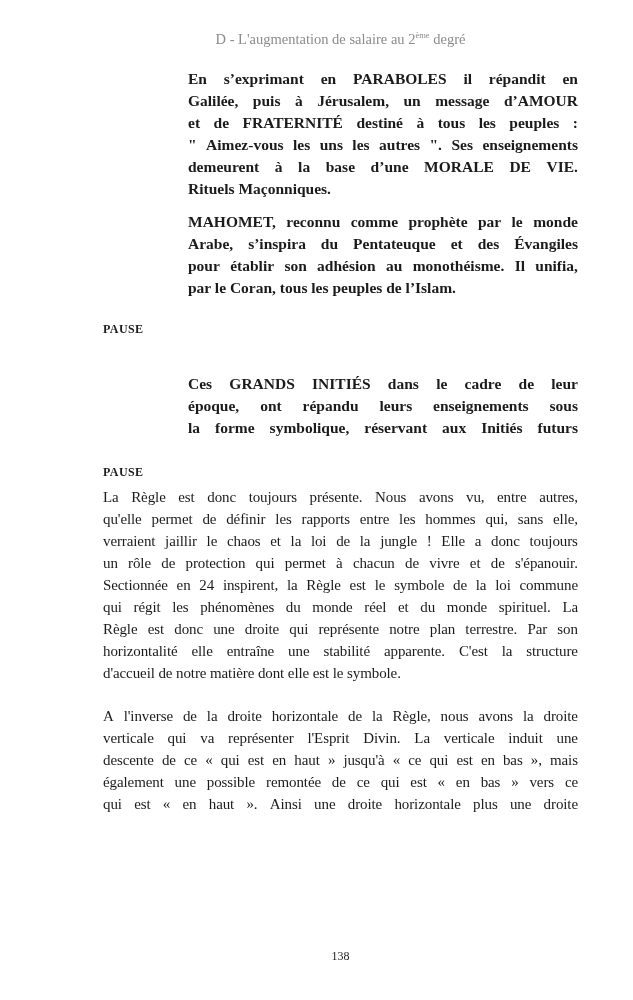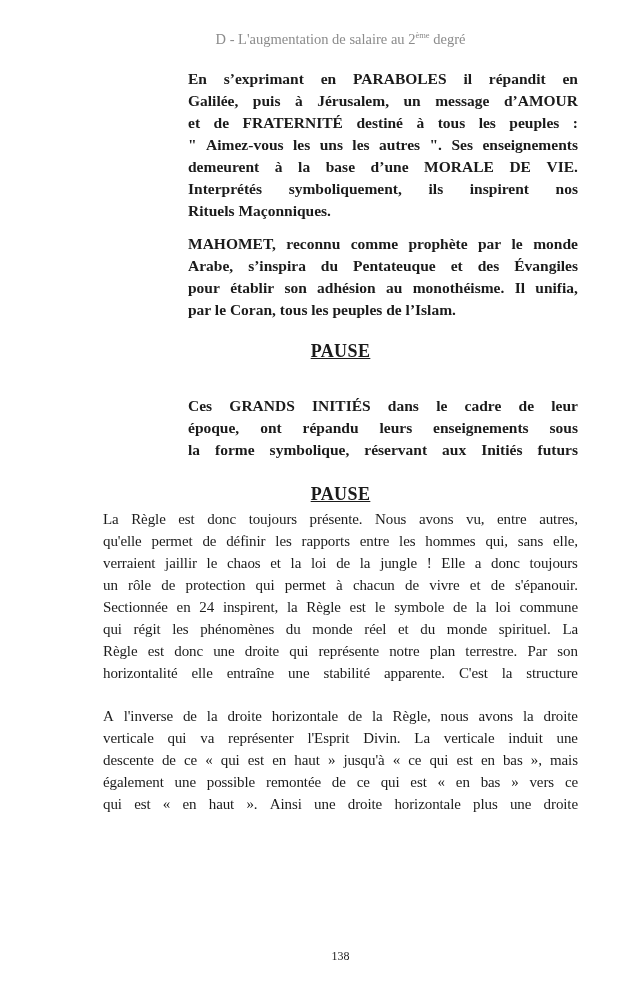--- a/index.html
+++ b/index.html
@@ -39,26 +39,24 @@
   .bold-paragraph {
     margin-left: 85px;
     font-weight: 700;
     font-size: 15.5px;
   }
   .paragraph {
     font-size: 15px;
     letter-spacing: -0.1px;
   }
   .pause {
-    text-align: center;
     font-weight: 700;
-    font-size: 18px;
+    font-size: 12px;
     letter-spacing: 0.4px;
     line-height: 22px;
-    text-decoration: underline;
   }
   .heading {
     font-weight: 700;
     font-size: 16px;
     line-height: 22px;
   }
   .heading .u { text-decoration: underline; text-underline-offset: 2px; }
   .line {
     height: 22px;
     line-height: 22px;
@@ -132,27 +130,20 @@
         <div class="line j">
           <span>demeurent</span>
           <span>à</span>
           <span>la</span>
           <span>base</span>
           <span>d’une</span>
           <span>MORALE</span>
           <span>DE</span>
           <span>VIE.</span>
         </div>
-        <div class="line j">
-          <span>Interprétés</span>
-          <span>symboliquement,</span>
-          <span>ils</span>
-          <span>inspirent</span>
-          <span>nos</span>
-        </div>
         <div class="line last">Rituels Maçonniques.</div>
       </div>
       <div class="block b1 bold-paragraph">
         <div class="line j">
           <span>MAHOMET,</span>
           <span>reconnu</span>
           <span>comme</span>
           <span>prophète</span>
           <span>par</span>
           <span>le</span>
@@ -317,20 +308,21 @@
           <span>horizontalité</span>
           <span>elle</span>
           <span>entraîne</span>
           <span>une</span>
           <span>stabilité</span>
           <span>apparente.</span>
           <span>C'est</span>
           <span>la</span>
           <span>structure</span>
         </div>
+        <div class="line last">d'accueil de notre matière dont elle est le symbole.</div>
       </div>
       <div class="block b7 paragraph">
         <div class="line j">
           <span>A</span>
           <span>l'inverse</span>
           <span>de</span>
           <span>la</span>
           <span>droite</span>
           <span>horizontale</span>
           <span>de</span>

